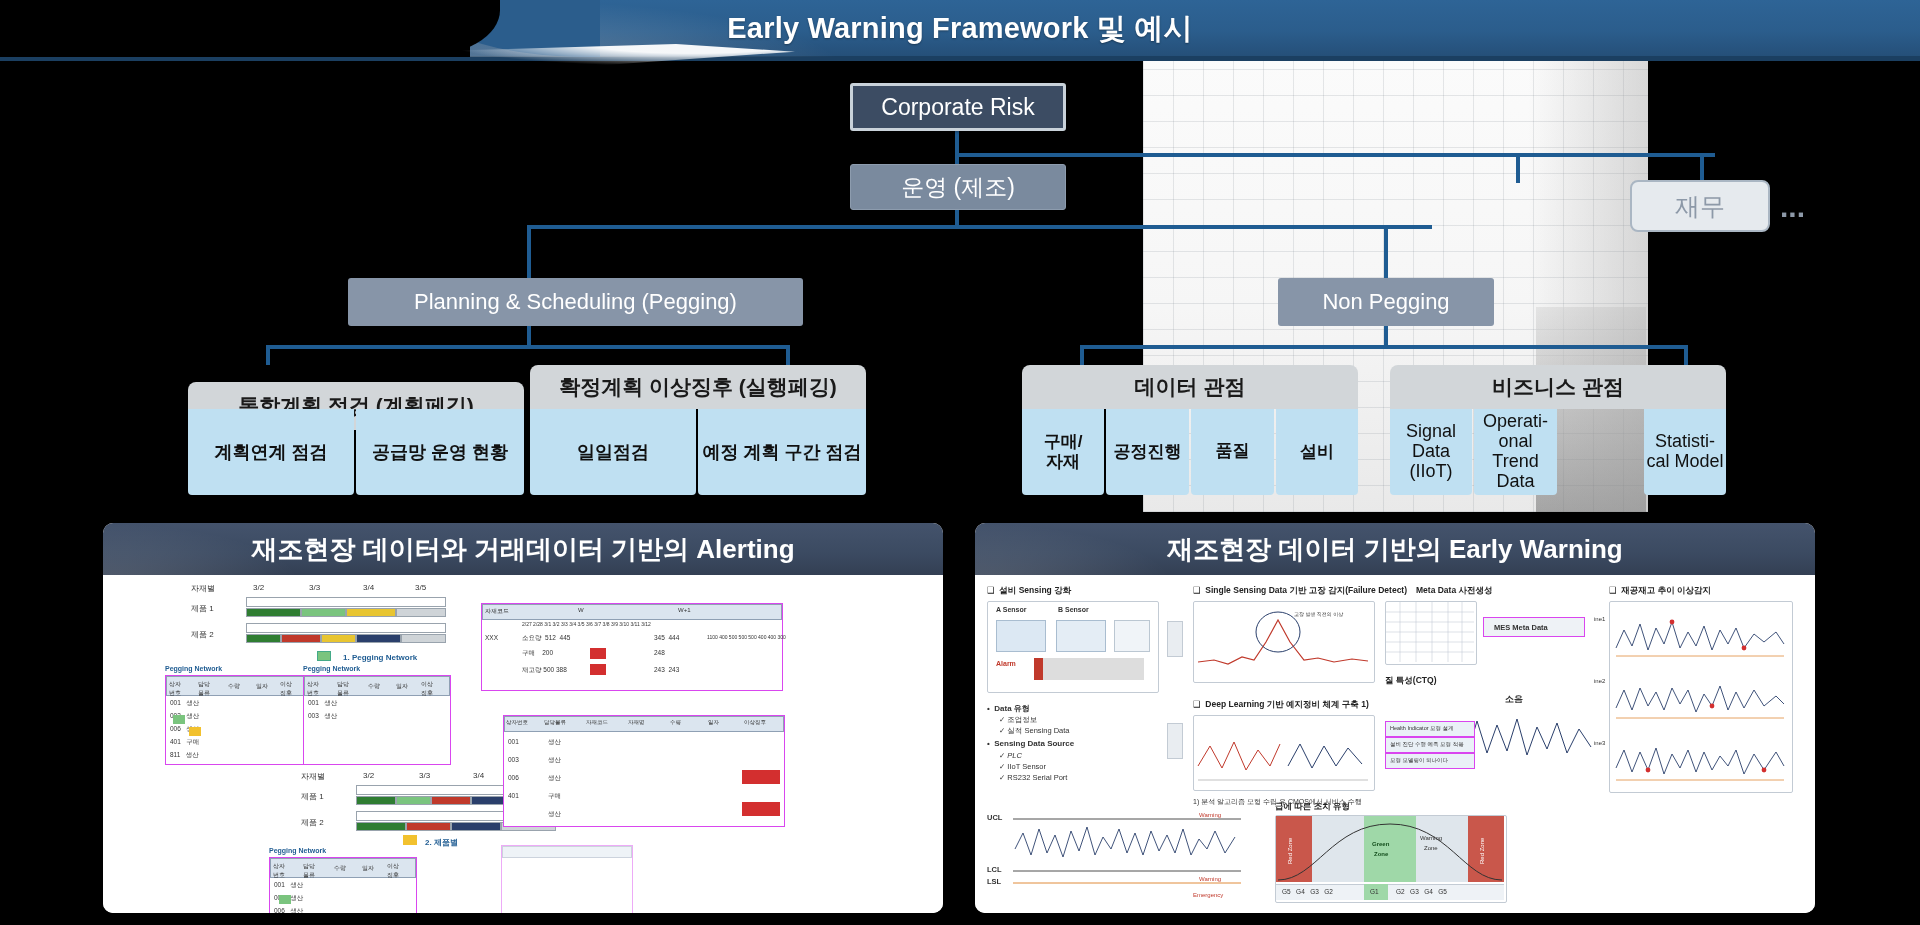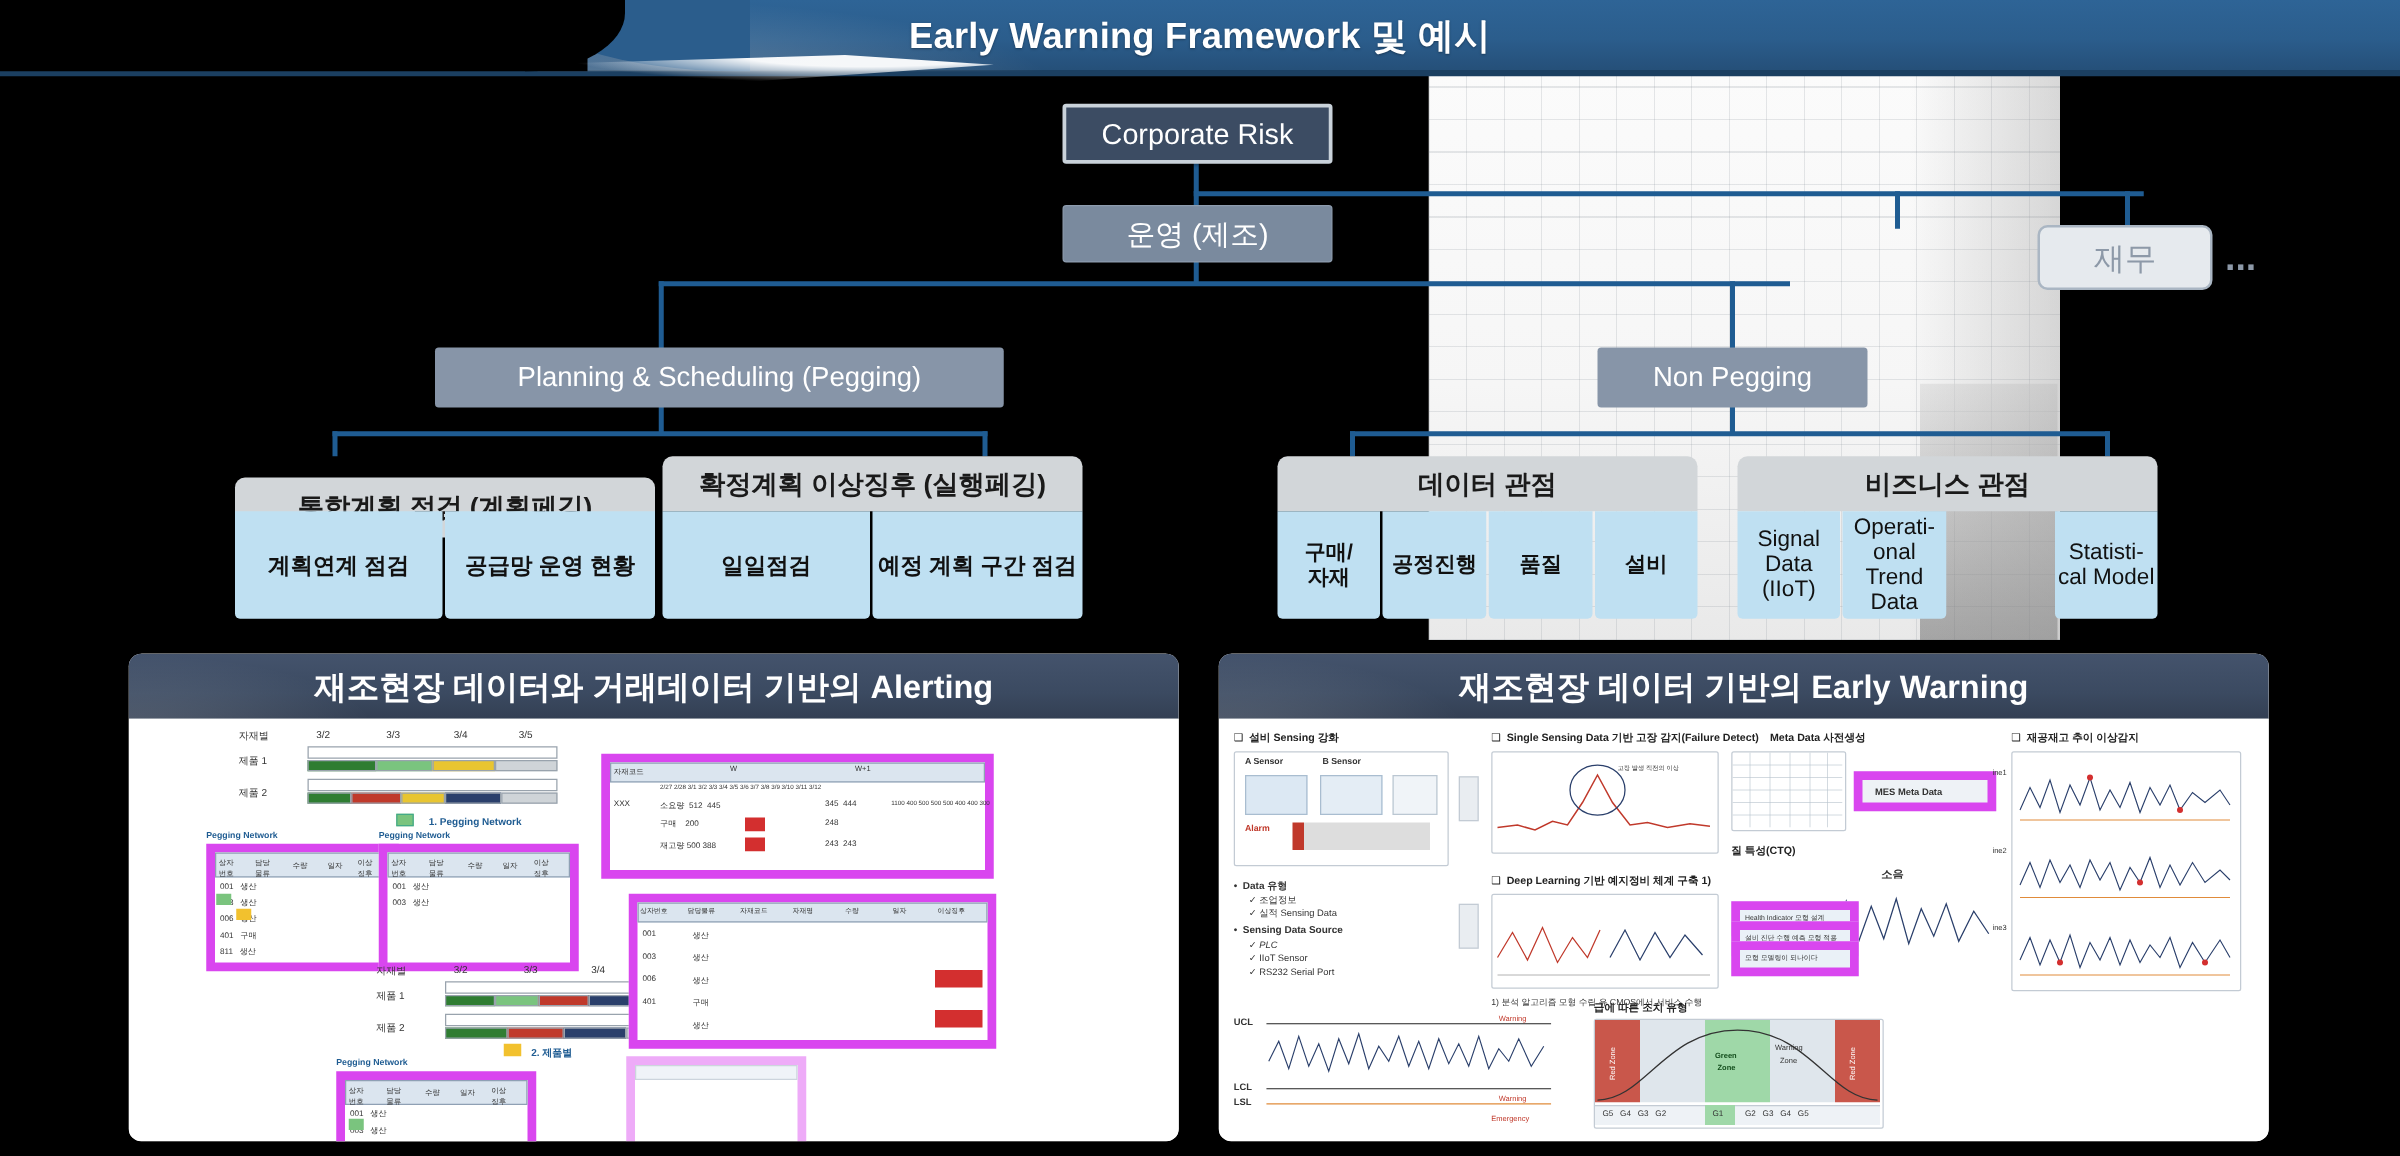--- a/index.html
+++ b/index.html
@@ -135,21 +135,21 @@
   .panel-body{position:relative;background:#fff;width:100%;height:calc(100% - 52px);}
   .panel-tab{
     position:absolute;top:-10px;left:10px;right:10px;height:14px;
     background:#d9dde1;border-radius:8px 8px 0 0;z-index:-1;
   }
 
   
   .mk{position:absolute;box-sizing:border-box;}
   .mk-txt{position:absolute;font-size:8px;color:#333;white-space:nowrap;}
   .mk-txt.b{font-weight:700;}
-  .mk-box{position:absolute;border:7px solid #d946ef;background:#fff;}
+  .mk-box{position:absolute;border:1px solid #d946ef;background:#fff;}
   .mk-hd{position:absolute;background:#dbe5ef;border:1px solid #8fa0b4;}
   .cell{position:absolute;box-sizing:border-box;border:.5px solid #99a3ad;}
 
   
   .card{position:absolute;border:1px solid #c3cbd4;background:#fff;border-radius:2px;}
   .card-t{position:absolute;font-size:8.5px;font-weight:700;color:#222;white-space:nowrap;}
 </style>
 </head>
 <body>
 
@@ -235,21 +235,21 @@
   <div class="node grp-head" style="left:1022px;top:365px;width:336px;height:44px;">
     <span>데이터 관점</span>
   </div>
   <div class="node leaf sm" style="left:1022px;top:409px;width:82px;height:86px;white-space:pre-line;">
     <span>구매/
 자재</span>
   </div>
   <div class="node leaf sm" style="left:1106px;top:409px;width:83px;height:86px;">
     <span>공정진행</span>
   </div>
-  <div class="node leaf sm" style="left:1191px;top:409px;width:83px;height:86px;">
+  <div class="node leaf sm" style="left:1191px;top:409px;width:83px;height:86px;font-family:Liberation Mono, monospace;">
     <span>품질</span>
   </div>
   <div class="node leaf sm" style="left:1276px;top:409px;width:82px;height:86px;">
     <span>설비</span>
   </div>
 
   <div class="node grp-head" style="left:1390px;top:365px;width:336px;height:44px;">
     <span>비즈니스 관점</span>
   </div>
   <div class="node leaf leaf-en" style="left:1390px;top:409px;width:82px;height:86px;line-height:1.1;">

